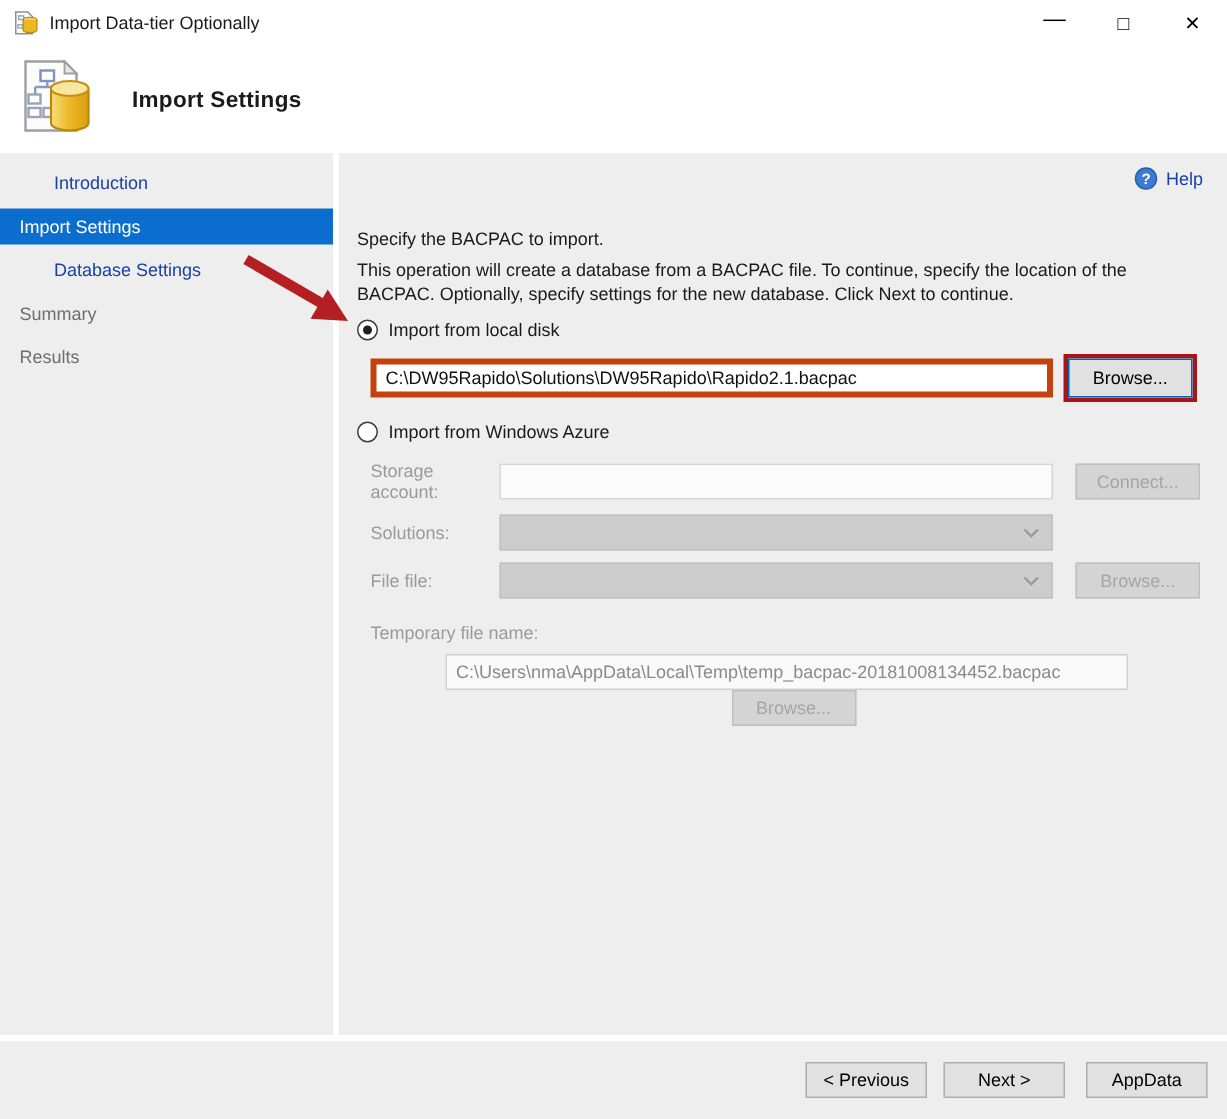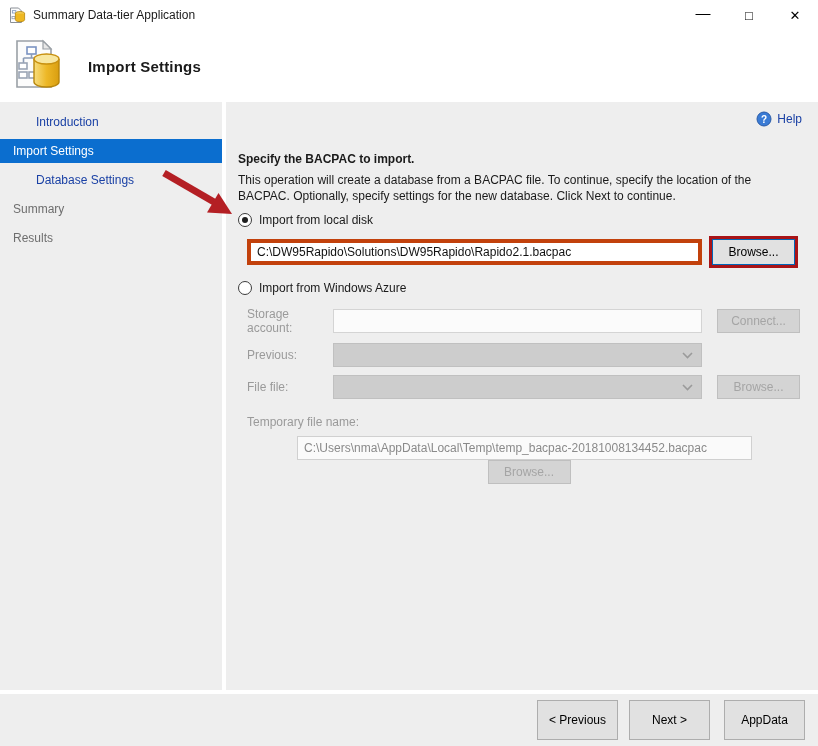--- a/index.html
+++ b/index.html
@@ -25,21 +25,21 @@
   .side-item { height:24px; line-height:24px; padding-left:13px; margin-bottom:5px; font-size:12px; }
   .side-item.link { color:#1a41a5; cursor:pointer;padding-left:36px; }
   .side-item.selected { background:#0b6ecf; color:#fff; }
   .side-item.disabled { color:#6e6e6e; }
 
   .main { flex:1; background:#eeeeee; border-left:4px solid #fff; padding:8px 16px 0 12px; position:relative; }
 
   .help-row { display:flex; justify-content:flex-end; align-items:center; height:18px; }
   .help-link { display:flex; align-items:center; gap:5px; color:#1a41a5; cursor:pointer; }
 
-  .heading { font-weight:bold; margin-top:24px; }
+  .heading { font-weight:normal; margin-top:24px; }
   .description { margin-top:6px; max-width:584px; line-height:16px; }
 
   .radio-row { display:flex; align-items:center; gap:7px; margin-top:9px; cursor:default; }
   .radio { width:14px; height:14px; border:1px solid #3c3c3c; border-radius:50%; background:#fff; position:relative; flex:0 0 auto; }
   .radio.checked::after { content:""; position:absolute; inset:3px; border-radius:50%; background:#1f1f1f; }
 
   .path-row { display:flex; align-items:center; margin-left:9px; margin-top:9px; }
   .path-input { width:455px; height:26px; border:4px solid #c2410c; background:#fff; padding:0 6px; font-size:12px;
     font-family:"Liberation Sans", sans-serif; color:#111; }
   .annotate-box { border:3px solid #a81418; margin-left:7px; }
@@ -57,39 +57,39 @@
     color:#a5a5a5; font-size:12px; font-family:Liberation Sans, sans-serif; }
   .temp-label { margin-left:9px; margin-top:16px; color:#9a9a9a; }
   .temp-row { display:flex; align-items:center; margin-left:9px; margin-top:7px;flex-direction:column; }
   .temp-input { width:455px; height:24px; background:#fafafa; border:1px solid #d0d0d0; padding:0 6px;
     color:#8a8a8a; font-size:12px; font-family:"Liberation Sans", sans-serif; }
   .temp-row .btn-disabled { margin-left:9px; }
 
   
   .footer { height:56px; border-top:4px solid #fff; background:#eeeeee; display:flex; align-items:center;
     justify-content:flex-end; padding-right:13px; gap:11px; }
-  .footer-btn { width:81px; height:40px; background:#e1e1e1; border:1px solid #adadad; font-size:12px;
+  .footer-btn { width:81px; height:24px; background:#e1e1e1; border:1px solid #adadad; font-size:12px;
     font-family:"Liberation Sans", sans-serif; cursor:pointer; }
   .footer-btn.cancel { margin-left:3px; }
 
   
   .arrow-overlay { position:absolute; left:158px; top:168px; width:82px; height:54px; z-index:9; pointer-events:none; }
 </style>
 </head>
 <body>
 
 <div class="titlebar">
   <svg class="app-icon" viewBox="0 0 17 17">
     <path d="M1.5,1 L9.5,1 L12.5,4 L12.5,15.5 L1.5,15.5 Z" fill="#fdfdfd" stroke="#8a8f96" stroke-width="1"></path>
     <rect x="3.4" y="3.6" width="3.4" height="2.4" fill="none" stroke="#8aa0c4" stroke-width="0.9"></rect>
     <rect x="3" y="9.5" width="3" height="2.2" fill="none" stroke="#9aa4b4" stroke-width="0.9"></rect>
     <ellipse cx="11" cy="6.4" rx="4.6" ry="1.9" fill="#f3cf5c" stroke="#b8860b" stroke-width="0.8"></ellipse>
     <path d="M6.4,6.4 v6.4 a4.6,1.9 0 0 0 9.2,0 v-6.4" fill="#eeb822" stroke="#b8860b" stroke-width="0.8"></path>
   </svg>
-  <span class="title-text">Summary Data-tier Application</span>
+  <span class="title-text">Import Data-tier Optionally</span>
   <div class="win-controls">
     <div class="win-btn min">—</div>
     <div class="win-btn">□</div>
     <div class="win-btn">✕</div>
   </div>
 </div>
 
 <div class="header">
   <svg width="56" height="56" viewBox="0 0 56 56">
     <defs>
@@ -152,21 +152,21 @@
       <span>Import from Windows Azure</span>
     </div>
 
     <div class="azure-block">
       <div class="form-row">
         <span class="form-label">Storage account:</span>
         <input class="field-disabled-input" disabled="" value="" style="">
         <button class="btn-disabled" disabled="">Connect...</button>
       </div>
       <div class="form-row">
-        <span class="form-label">Previous:</span>
+        <span class="form-label">Solutions:</span>
         <span class="dropdown">
           <svg width="11" height="7" viewBox="0 0 11 7">
             <polyline points="1,1 5.5,5.5 10,1" fill="none" stroke="#9a9a9a" stroke-width="1.6"></polyline>
           </svg>
         </span>
       </div>
       <div class="form-row">
         <span class="form-label">File file:</span>
         <span class="dropdown">
           <svg width="11" height="7" viewBox="0 0 11 7">

